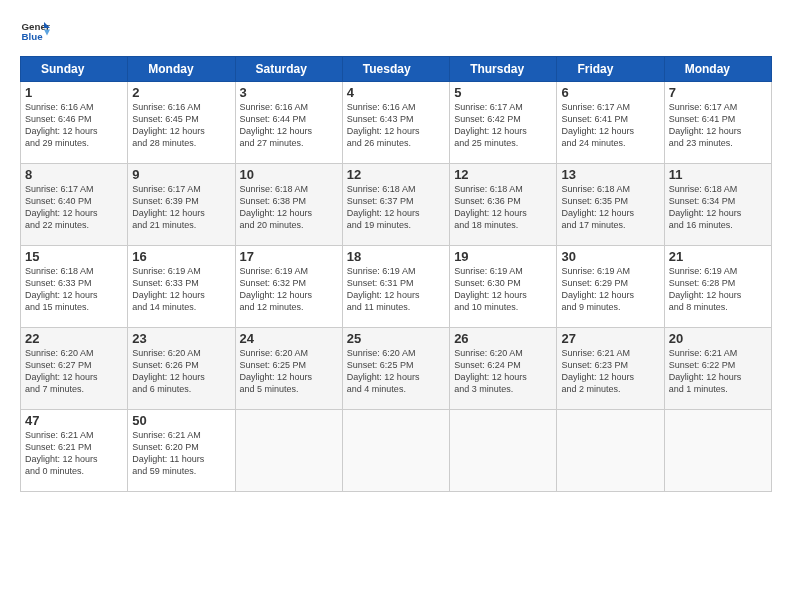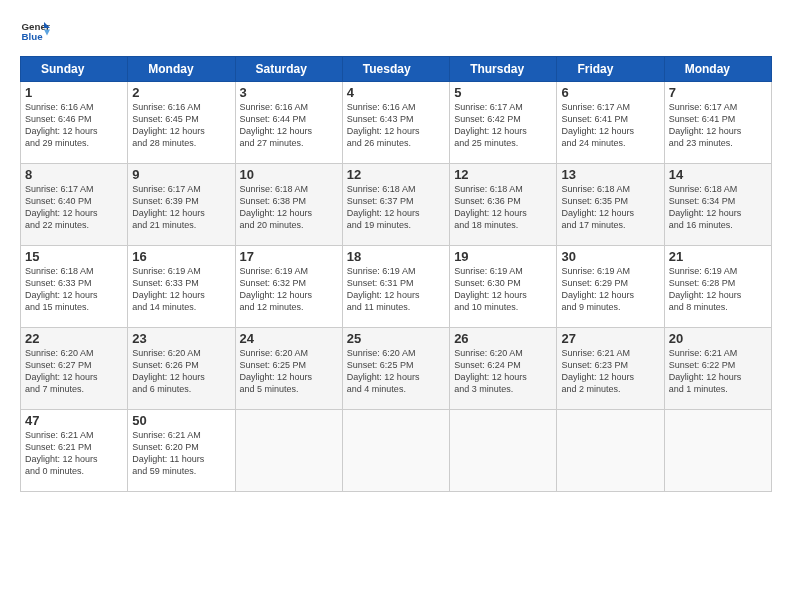--- a/index.html
+++ b/index.html
@@ -171,21 +171,21 @@
         </td>
           <td>
           <span class="day-num">12</span>
           <span class="day-info">Sunrise: 6:18 AM<br>Sunset: 6:36 PM<br>Daylight: 12 hours<br>and 18 minutes.</span>
         </td>
           <td>
           <span class="day-num">13</span>
           <span class="day-info">Sunrise: 6:18 AM<br>Sunset: 6:35 PM<br>Daylight: 12 hours<br>and 17 minutes.</span>
         </td>
           <td>
-          <span class="day-num">14</span>
+          <span class="day-num">11</span>
           <span class="day-info">Sunrise: 6:18 AM<br>Sunset: 6:34 PM<br>Daylight: 12 hours<br>and 16 minutes.</span>
         </td>
         </tr>
         <tr>
           <td>
           <span class="day-num">15</span>
           <span class="day-info">Sunrise: 6:18 AM<br>Sunset: 6:33 PM<br>Daylight: 12 hours<br>and 15 minutes.</span>
         </td>
           <td>
           <span class="day-num">16</span>

